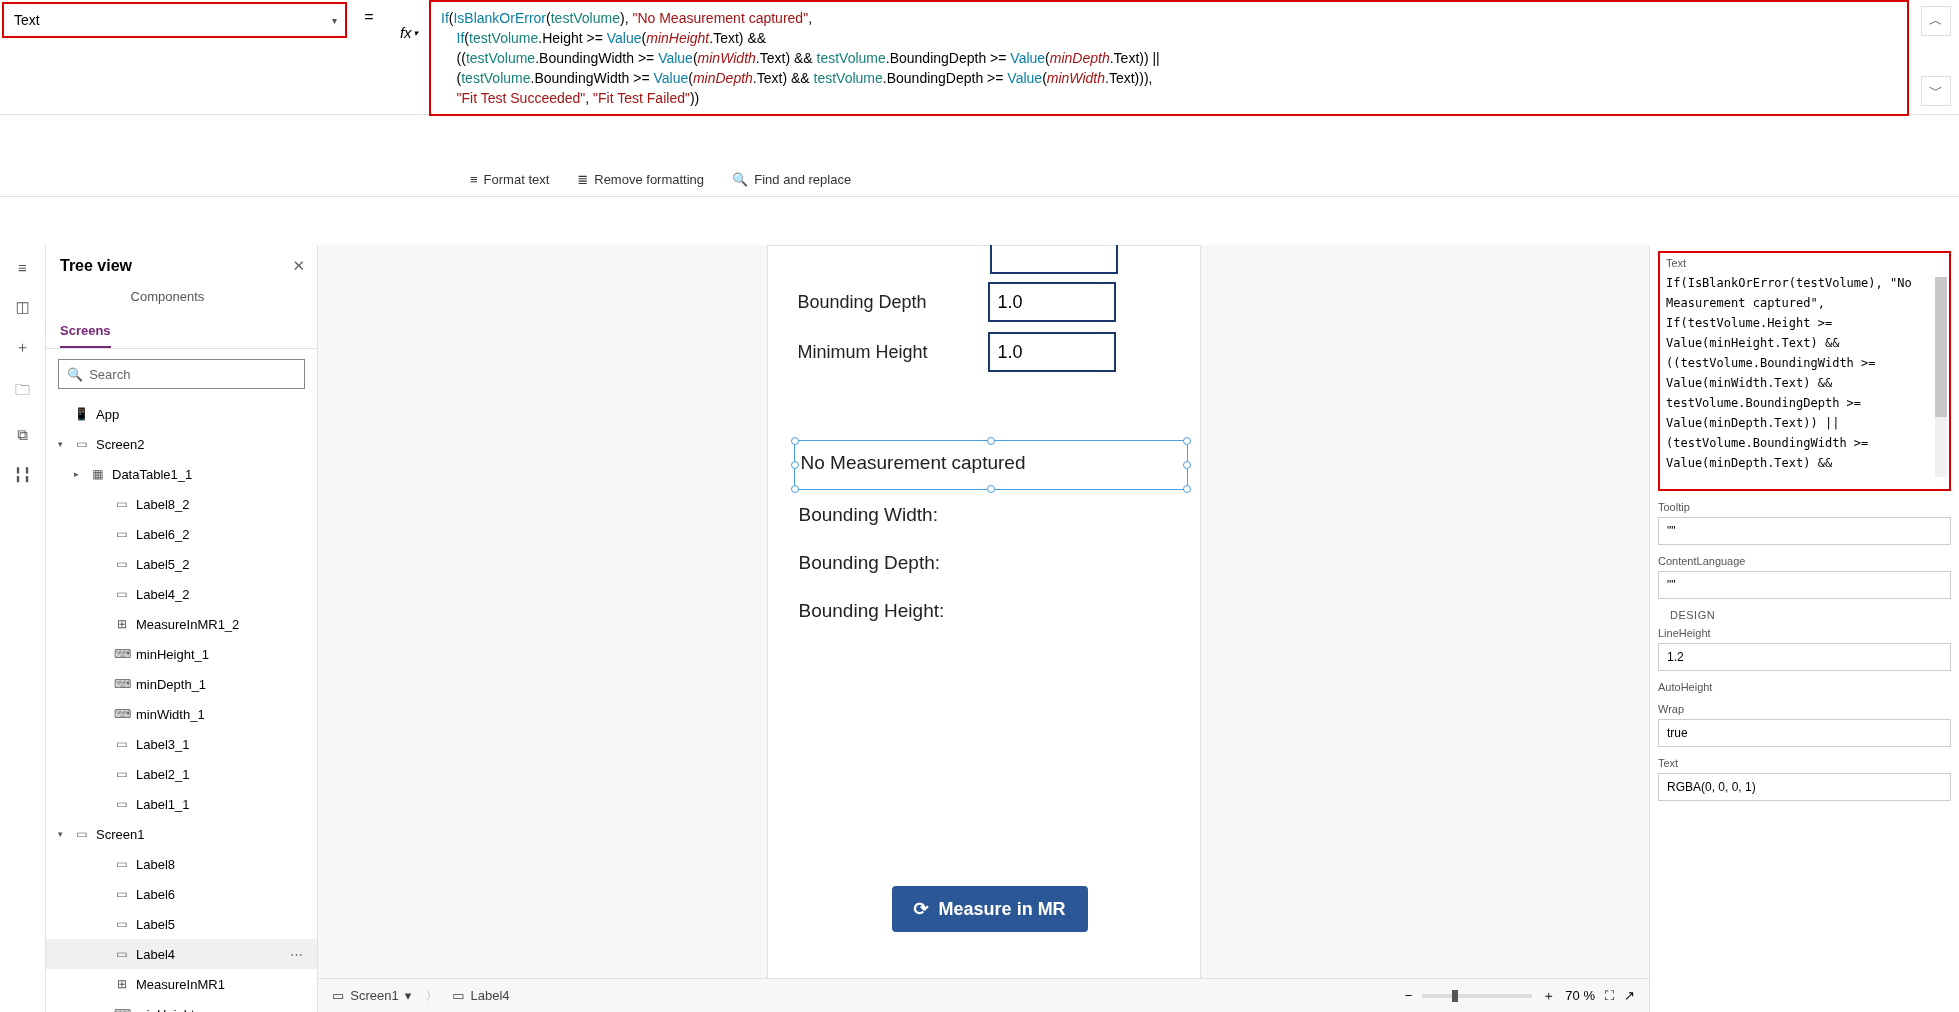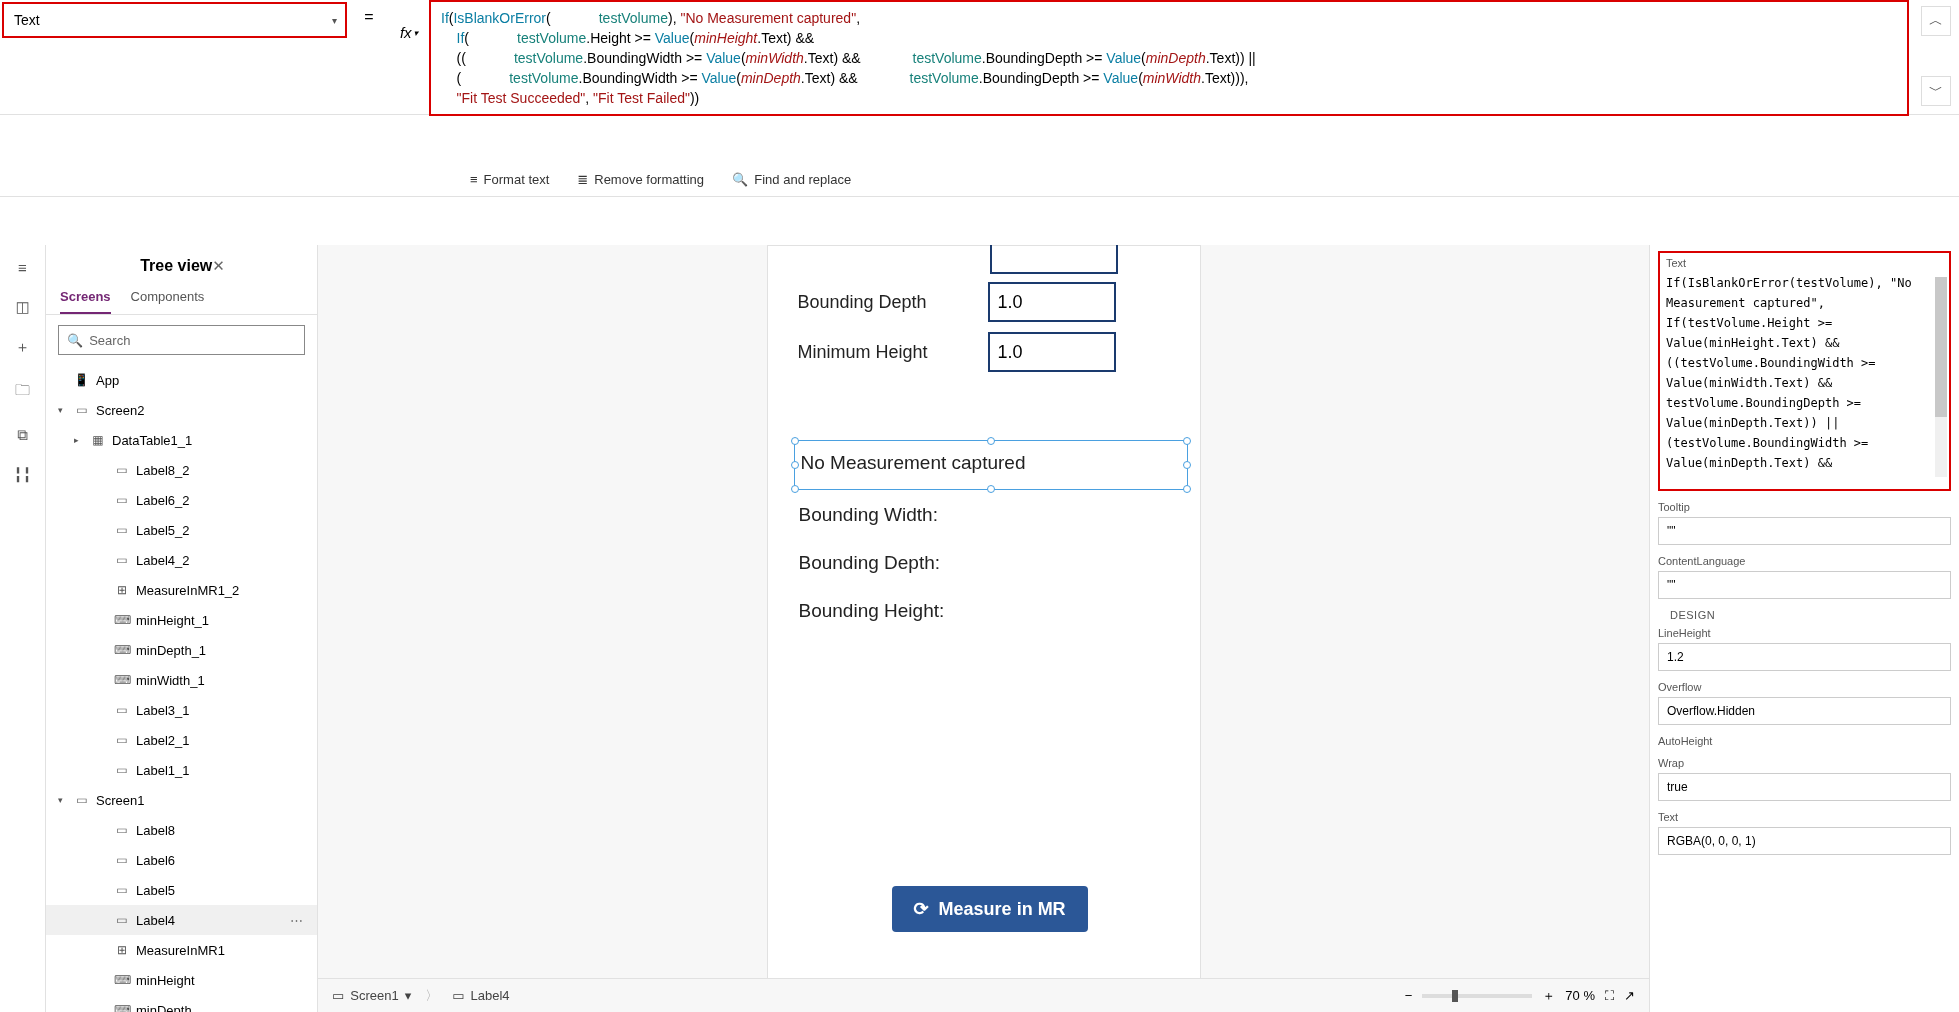--- a/index.html
+++ b/index.html
@@ -6,37 +6,37 @@
 html, body { width: 1959px; height: 1012px; overflow: hidden; background: #fff; }
 .app { display: flex; flex-direction: column; width: 100%; height: 100%; gap: 48px; }
 .top-row { display: flex; align-items: flex-start; height: 115px; border-bottom: 1px solid #e1e1e1; }
 .prop-dropdown { width: 345px; height: 36px; border: 2px solid #d90000; display: flex; align-items: center; padding: 0 10px; font-size: 14px; margin: 2px 2px 0 2px; position: relative; }
 .prop-dropdown .chev { position: absolute; right: 8px; font-size: 10px; color: #555; }
 .equals { width: 40px; text-align: center; font-size: 16px; padding-top: 8px; }
 .fx { width: 40px; display: flex; align-items: center; justify-content: center; font-style: italic; font-size: 15px; padding-top: 24px; }
 .fx .chev { font-size: 9px; margin-left: 2px; }
 .formula-box { flex: 1; border: 2px solid #d90000; padding: 6px 10px; font-family: Consolas, monospace; font-size: 14px; line-height: 20px; white-space: pre; overflow: hidden; margin-right: 4px; }
 .fn { color: #0a7ea3; }
-.var { color: #17817a; margin-left: 48px; }
+.var { color: #17817a; }
 .prp { color: #a31515; font-style: italic; }
 .str { color: #a31515; }
 .expand-col { width: 46px; display: flex; flex-direction: column; align-items: center; padding-top: 6px; gap: 40px; }
 .expand-col div { font-size: 14px; color: #555; border: 1px solid #ddd; width: 30px; height: 30px; display: flex; align-items: center; justify-content: center; }
 .tool-row { height: 34px; display: flex; align-items: center; gap: 28px; padding-left: 470px; font-size: 13px; color: #333; border-bottom: 1px solid #e1e1e1; }
 .tool-row .tool { display: flex; align-items: center; gap: 6px; }
 .tool-row .ic { font-size: 13px; }
 .main { flex: 1; display: flex; min-height: 0; }
 .leftbar { width: 46px; border-right: 1px solid #e1e1e1; display: flex; flex-direction: column; align-items: center; gap: 22px; padding-top: 14px; color: #555; font-size: 15px; }
 .tree-panel { width: 272px; border-right: 1px solid #e1e1e1; display: flex; flex-direction: column; }
-.tree-head { display: flex; align-items: center; justify-content: center; padding: 12px 12px 6px 14px; }
+.tree-head { display: flex; align-items: center; justify-content: space-between; padding: 12px 12px 6px 14px; }
 .tree-head h3 { font-size: 16px; font-weight: 600; }
 .tree-head .x { font-size: 15px; color: #666; }
 .tree-tabs { display: flex; gap: 20px; padding: 0 14px; font-size: 13px; border-bottom: 1px solid #e1e1e1; }
 .tree-tabs div { padding: 8px 0; color: #555; }
-.tree-tabs .active { color: #742774; border-bottom: 2px solid #742774; font-weight: 600; }
+.tree-tabs .active { color: #742774; border-bottom: 2px solid #742774; font-weight: 600; margin-top: 34px; }
 .tree-search { margin: 10px 12px; height: 30px; border: 1px solid #888; display: flex; align-items: center; padding: 0 8px; font-size: 13px; color: #666; gap: 6px; }
 .tree-body { flex: 1; overflow: auto; font-size: 13px; }
 .tree-item { display: flex; align-items: center; height: 30px; padding-left: 12px; gap: 6px; position: relative; }
 .tree-item.sel { background: #f0f0f0; }
 .tree-item .more { position: absolute; right: 12px; letter-spacing: 2px; color: #555; }
 .tree-item .tw { width: 10px; font-size: 9px; color: #555; }
 .tree-item .ic { width: 16px; font-size: 12px; color: #555; text-align: center; }
 .ind-1 { padding-left: 28px; }
 .ind-2 { padding-left: 52px; }
 .canvas-wrap { flex: 1; background: #f7f7f7; display: flex; flex-direction: column; min-width: 0; }
@@ -347,24 +347,20 @@
             <div class="val">""</div>
           </div>
         </div>
       <div class="hdr">DESIGN</div>
       <div id="props-design">
           <div class="grp">
             <div class="lbl">LineHeight</div>
             <div class="val">1.2</div>
           </div>
           <div class="grp">
-            <div class="lbl">Overflow</div>
-            <div class="val">Overflow.Hidden</div>
-          </div>
-          <div class="grp">
             <div class="lbl">AutoHeight</div>
           </div>
           <div class="grp">
             <div class="lbl">Wrap</div>
             <div class="val">true</div>
           </div>
           <div class="grp">
             <div class="lbl">Text</div>
             <div class="val">RGBA(0, 0, 0, 1)</div>
           </div>

